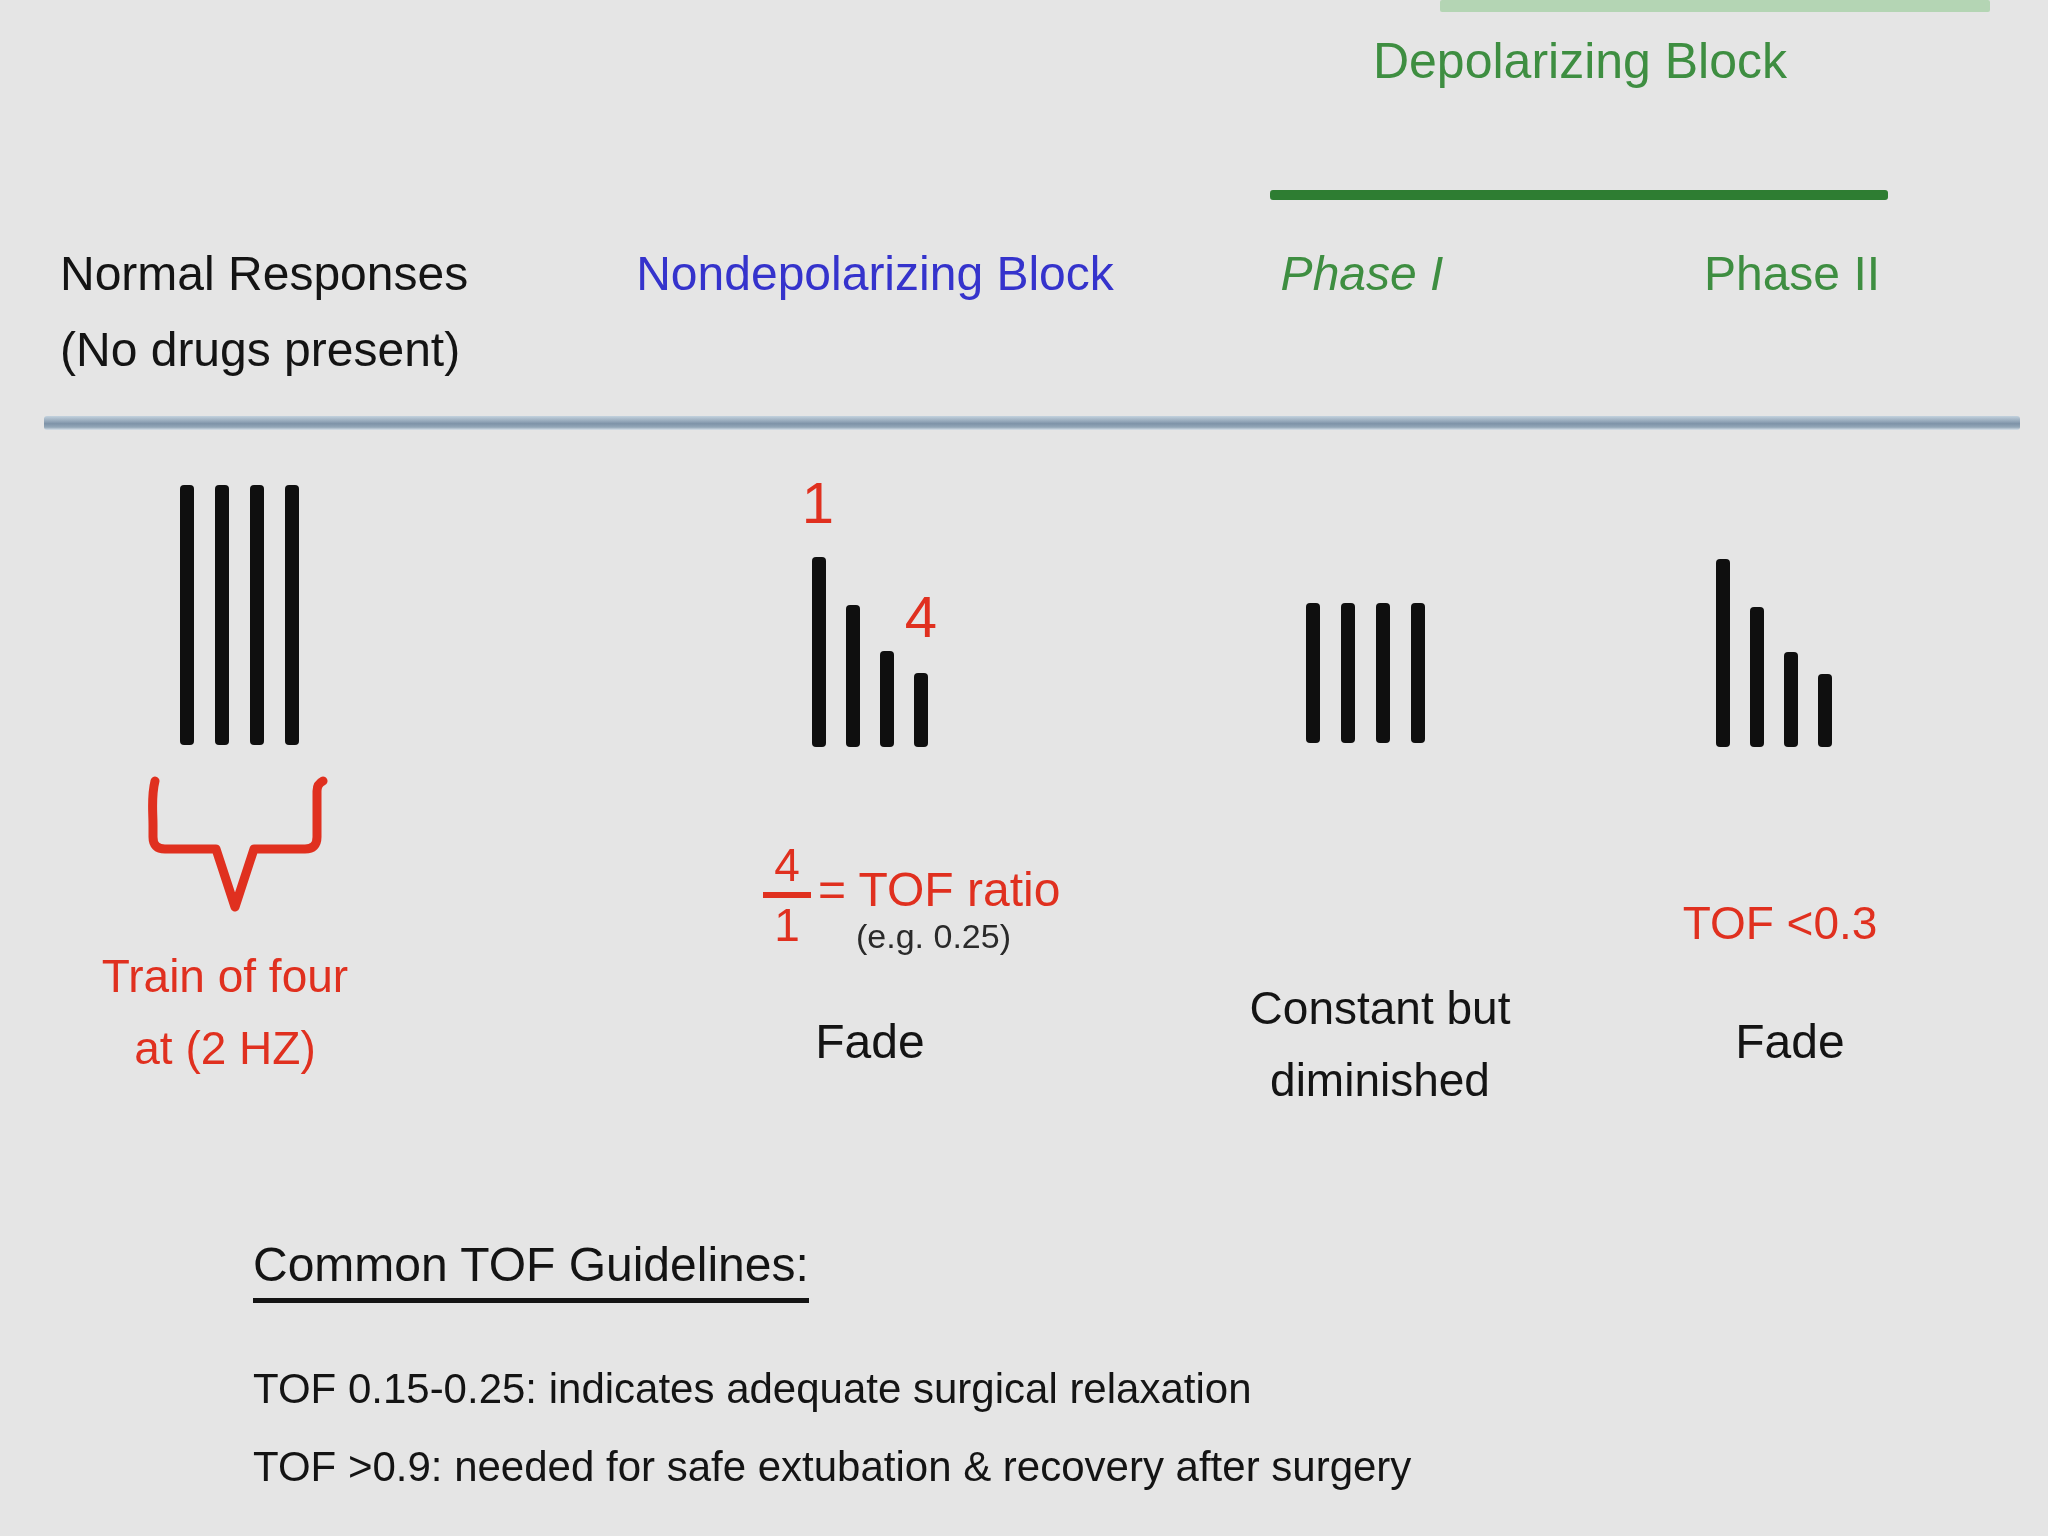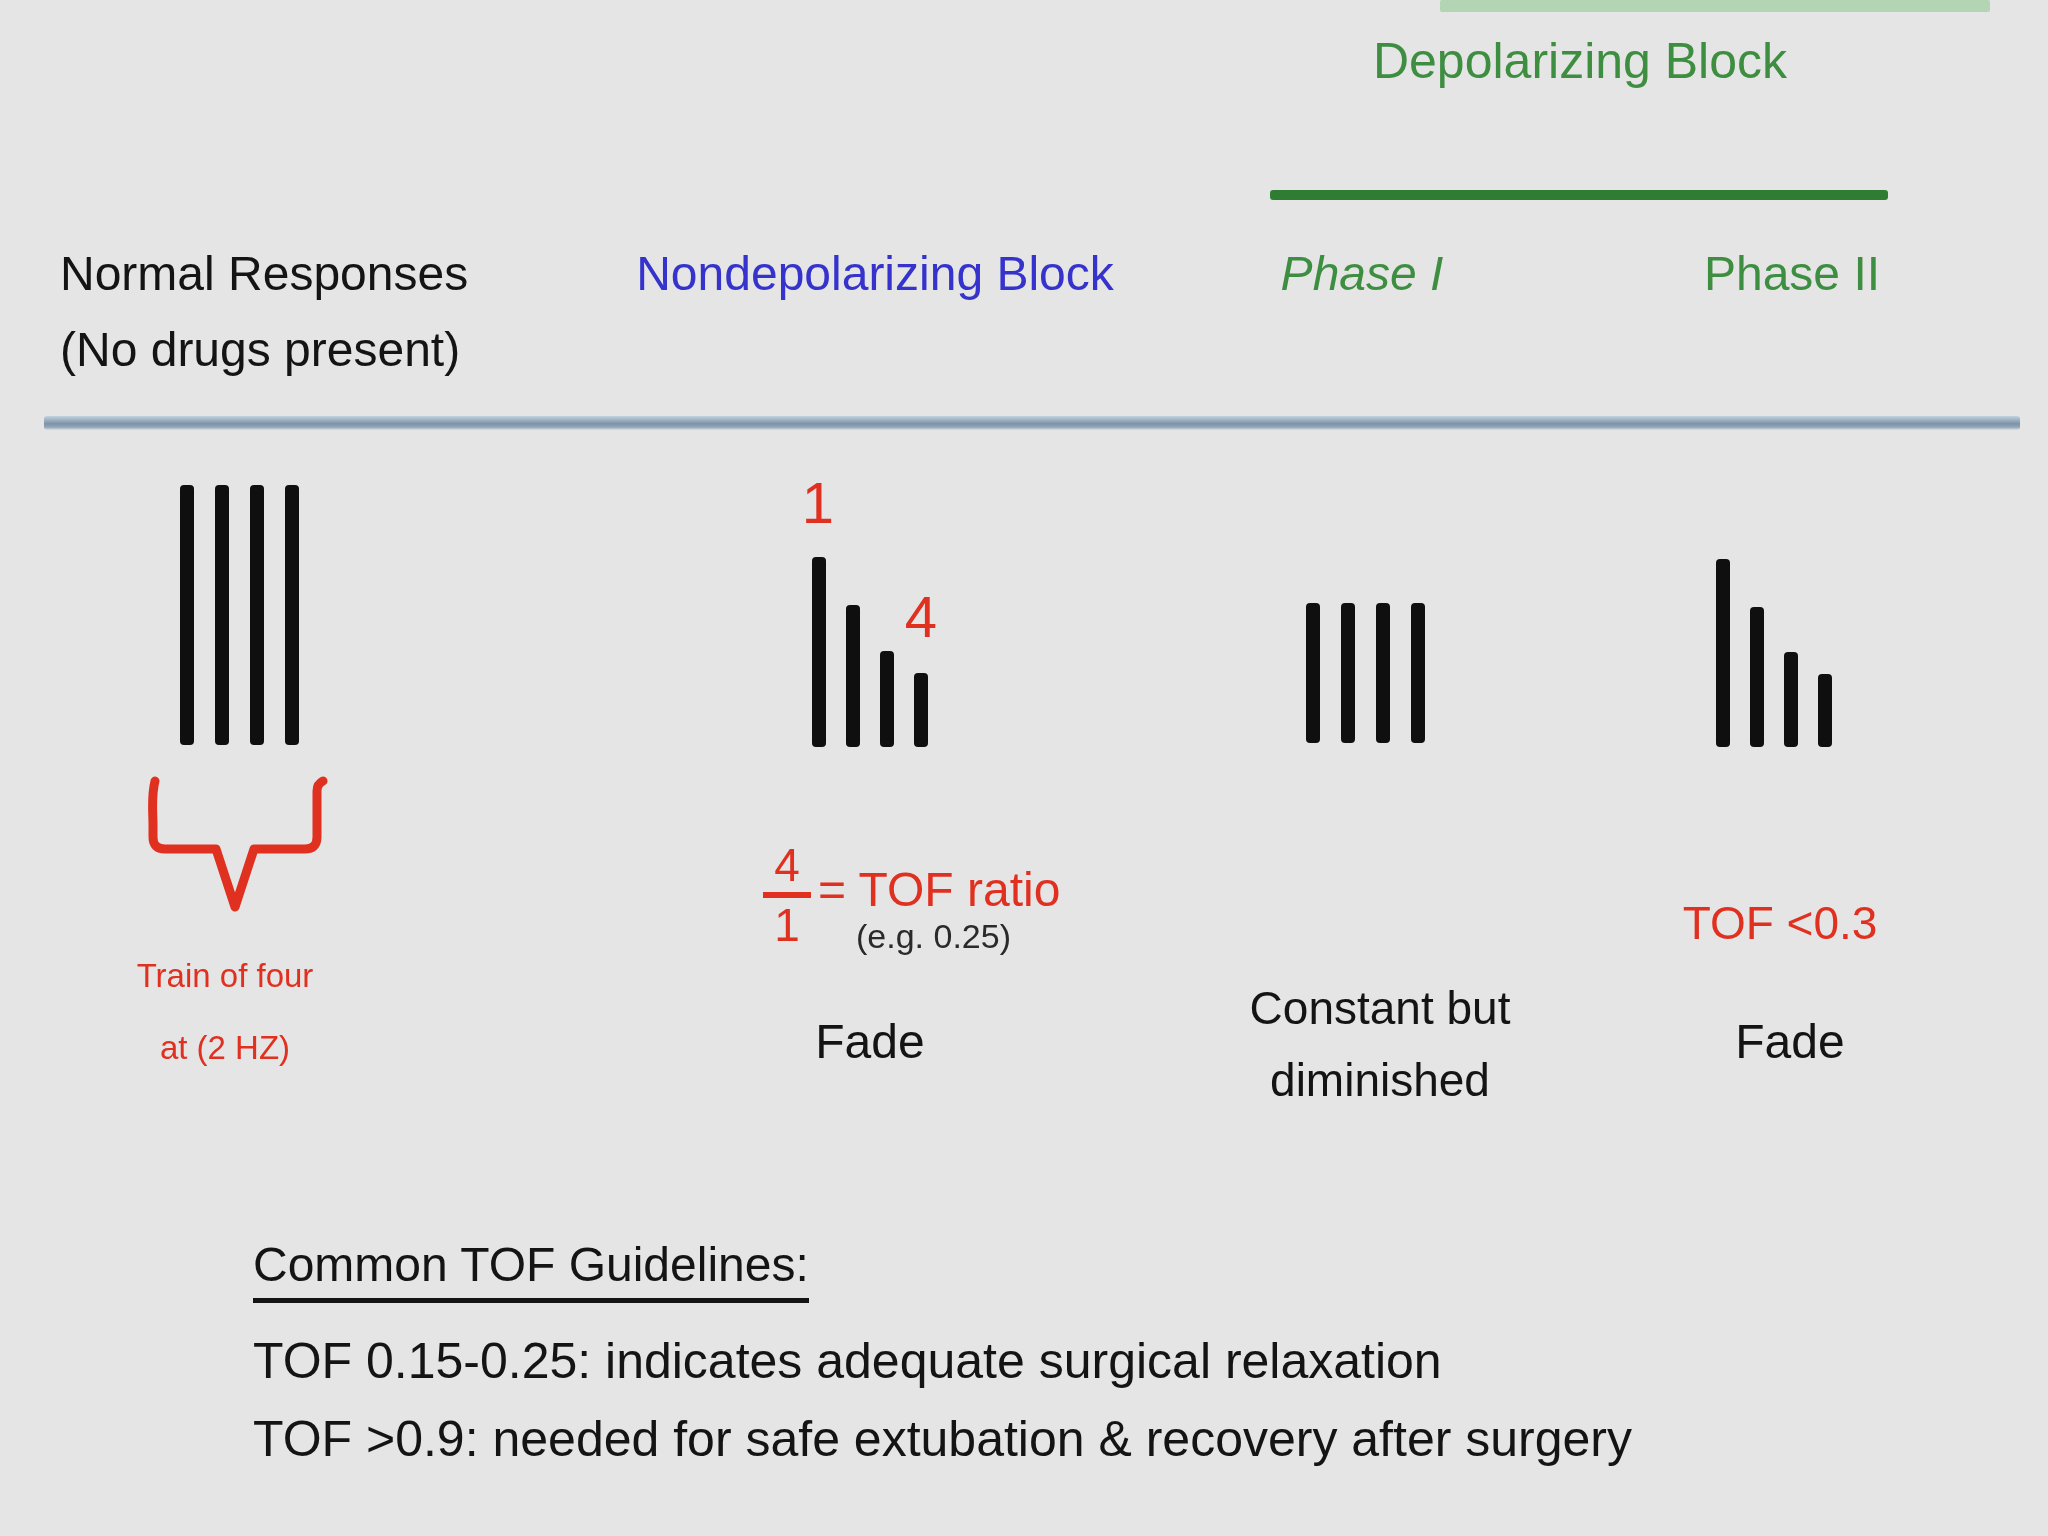--- a/index.html
+++ b/index.html
@@ -65,21 +65,21 @@
     color: var(--red); font-size: 58px; line-height: 58px;
     width: 40px; text-align: center;
   }
   .num-1 { left: 798px; top: 474px; }
   .num-4 { left: 901px; top: 588px; }
 
   
   .train-label {
     left: 75px; top: 940px; width: 300px;
     text-align: center; color: var(--red);
-    font-size: 33px; line-height: 72px;
+    font-size: 46px; line-height: 72px;
   }
 
   
   .fraction {
     left: 763px; top: 840px; width: 48px;
     text-align: center; color: var(--red); font-size: 46px; line-height: 50px;
   }
   .fraction .num { border-bottom: 6px solid var(--red); padding-bottom: 2px; }
   .fraction .den { padding-top: 2px; }
   .ratio-text {
@@ -103,21 +103,21 @@
     color: var(--red); font-size: 46px; line-height: 56px; white-space: nowrap;
   }
 
   
   .guide-title {
     left: 253px; top: 1238px; font-size: 48px; line-height: 54px; white-space: nowrap;
   }
   .guide-title span {
     display: inline-block; border-bottom: 5px solid var(--ink); padding-bottom: 6px;
   }
-  .guide-line { left: 253px; font-size: 50px; line-height: 54px; white-space: nowrap; }
+  .guide-line { left: 253px; font-size: 42px; line-height: 54px; white-space: nowrap; margin-top: 28px; }
   .guide-line1 { top: 1334px; }
   .guide-line2 { top: 1412px; }
 
   .bracket-svg { left: 140px; top: 775px; }
 </style>
 </head>
 <body>
 
 <div class="canvas">
 

